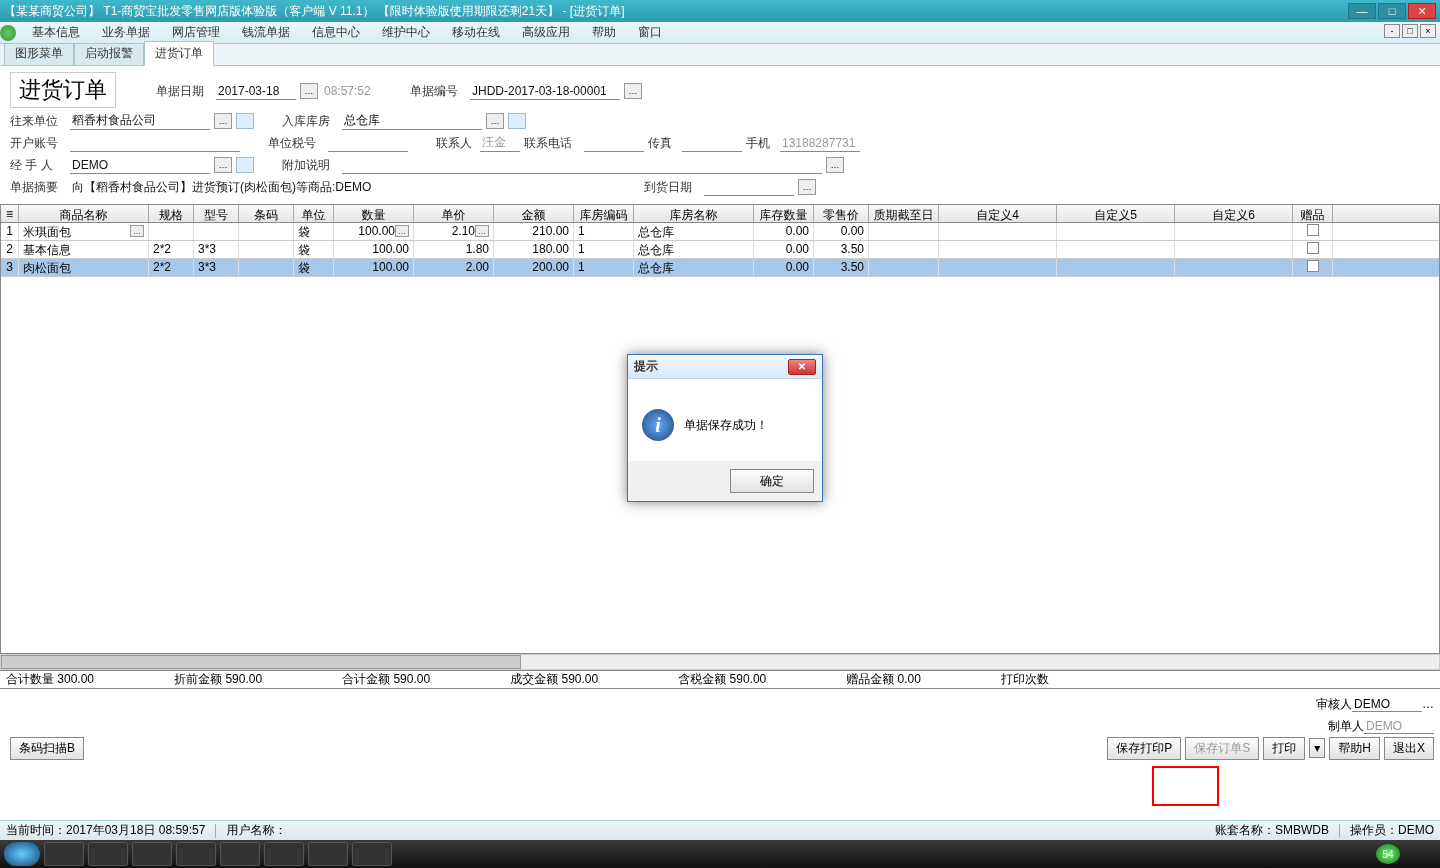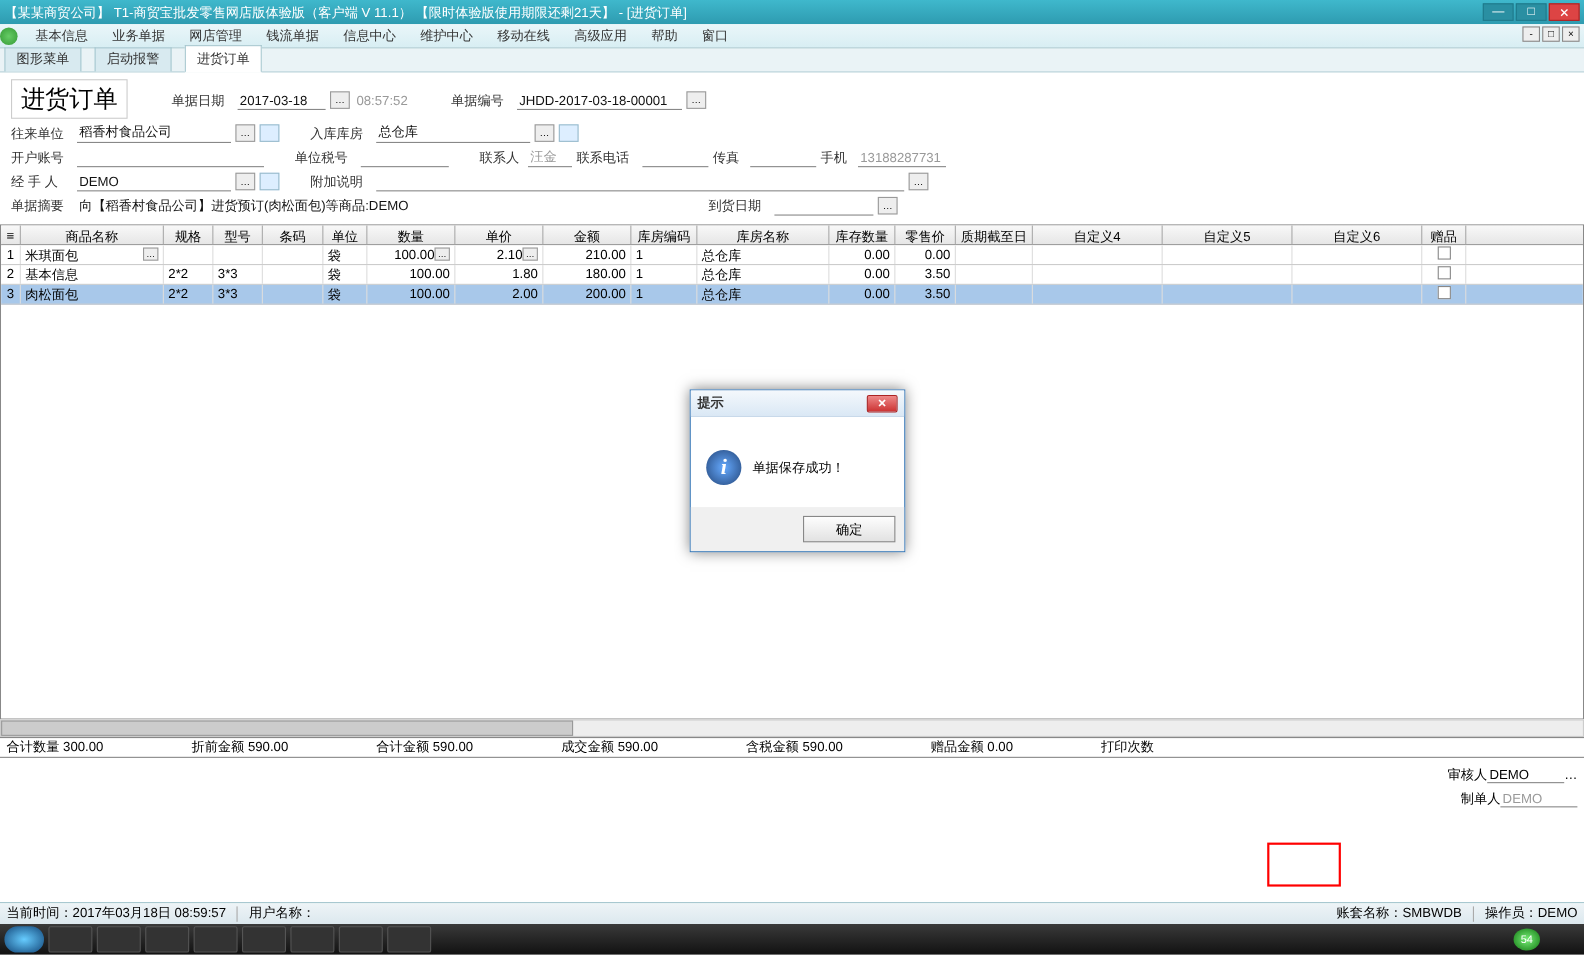--- a/index.html
+++ b/index.html
@@ -14,21 +14,21 @@
 
 
 .menubar { height: 22px; background: linear-gradient(#eaf6f9, #d8eef3); border-bottom: 1px solid #a8c8d0; display: flex; align-items: center; padding: 0 0; gap: 2px; position: relative; }
 .menubar .logo { width: 16px; height: 16px; background: radial-gradient(#6c6,#393); border-radius: 50%; margin-right: 4px; }
 .menubar .mitem { padding: 2px 10px; color: #333; cursor: default; }
 .menubar .rightwin { position: absolute; right: 4px; top: 2px; display: flex; gap: 2px; }
 .menubar .rightwin span { width: 16px; height: 14px; border: 1px solid #888; background: #eee; display: inline-flex; align-items: center; justify-content: center; font-size: 9px; }
 
 
 .tabbar { height: 22px; background: #eaf3f6; border-bottom: 1px solid #a8c8d0; display: flex; align-items: flex-end; padding: 0 4px; }
-.tabbar .tab { padding: 3px 10px; border: 1px solid #a8c8d0; border-bottom: none; background: #d8eaf0; margin-right: 12px; color: #333; }
+.tabbar .tab { padding: 3px 10px; border: 1px solid #a8c8d0; border-bottom: none; background: #d8eaf0; margin-right: 0; color: #333; }
 .tabbar .tab.active { background: #fff; border-bottom: 1px solid #fff; position: relative; top: 1px; }
 
 
 .formarea { padding: 6px 10px; background: #fff; }
 .form-title { font-size: 22px; font-family: KaiTi, serif; border: 1px solid #ccc; padding: 2px 8px; display: inline-block; margin-bottom: 2px; }
 .form-row { display: flex; align-items: center; height: 22px; gap: 4px; }
 .form-row .lbl { color: #333; min-width: 56px; text-align: justify; }
 .form-row .val { border-bottom: 1px solid #888; min-width: 100px; height: 18px; padding: 0 2px; color: #111; display: inline-flex; align-items: center; }
 .form-row .val.gray { color: #999; }
 .form-row .dotbtn { width: 18px; height: 16px; border: 1px solid #999; background: #eee; display: inline-flex; align-items: center; justify-content: center; font-size: 9px; }
@@ -297,20 +297,30 @@
     <span class="lbl">审核人</span>
     <span class="val">DEMO</span>
     <span class="dotbtn">…</span>
     <span class="icn"></span>
   </div>
   <div class="footer-row">
     <div class="spacer"></div>
     <span class="lbl">制单人</span>
     <span class="val gray" style="color:#999">DEMO</span>
   </div>
+  <div class="footer-row">
+    <span class="btn">条码扫描B</span>
+    <div class="spacer"></div>
+    <span class="btn">保存打印P</span>
+    <span class="btn disabled">保存订单S</span>
+    <span class="btn">打印</span>
+    <span class="btn" style="padding:2px 4px">▾</span>
+    <span class="btn">帮助H</span>
+    <span class="btn">退出X</span>
+  </div>
 </div>
 
 <div class="redbox" style="left:1152px; top:766px; width:67px; height:40px;"></div>
 
 <div class="statusbar">
   <span><span>当前时间：</span><span>2017年03月18日  08:59:57</span></span>
   <span class="sep"></span>
   <span><span>用户名称：</span><span></span></span>
   <span class="grow"></span>
   <span><span>账套名称：</span><span>SMBWDB</span></span>

